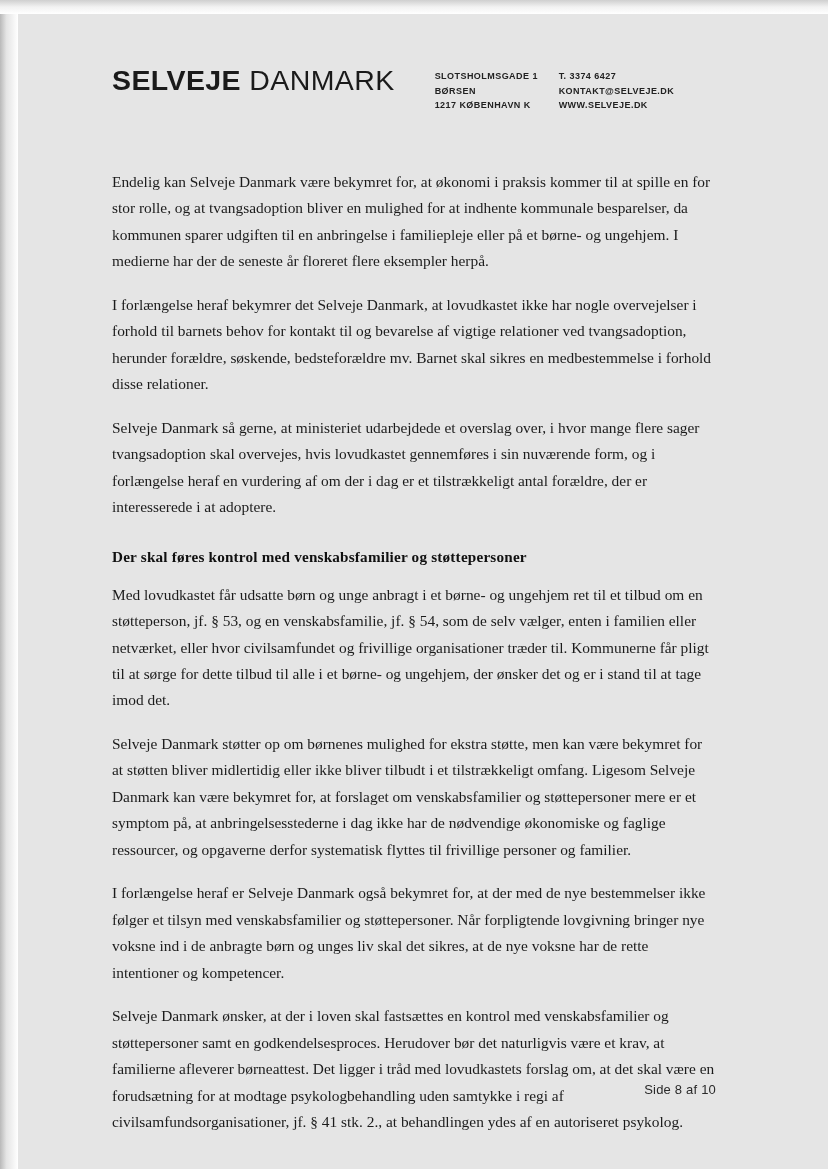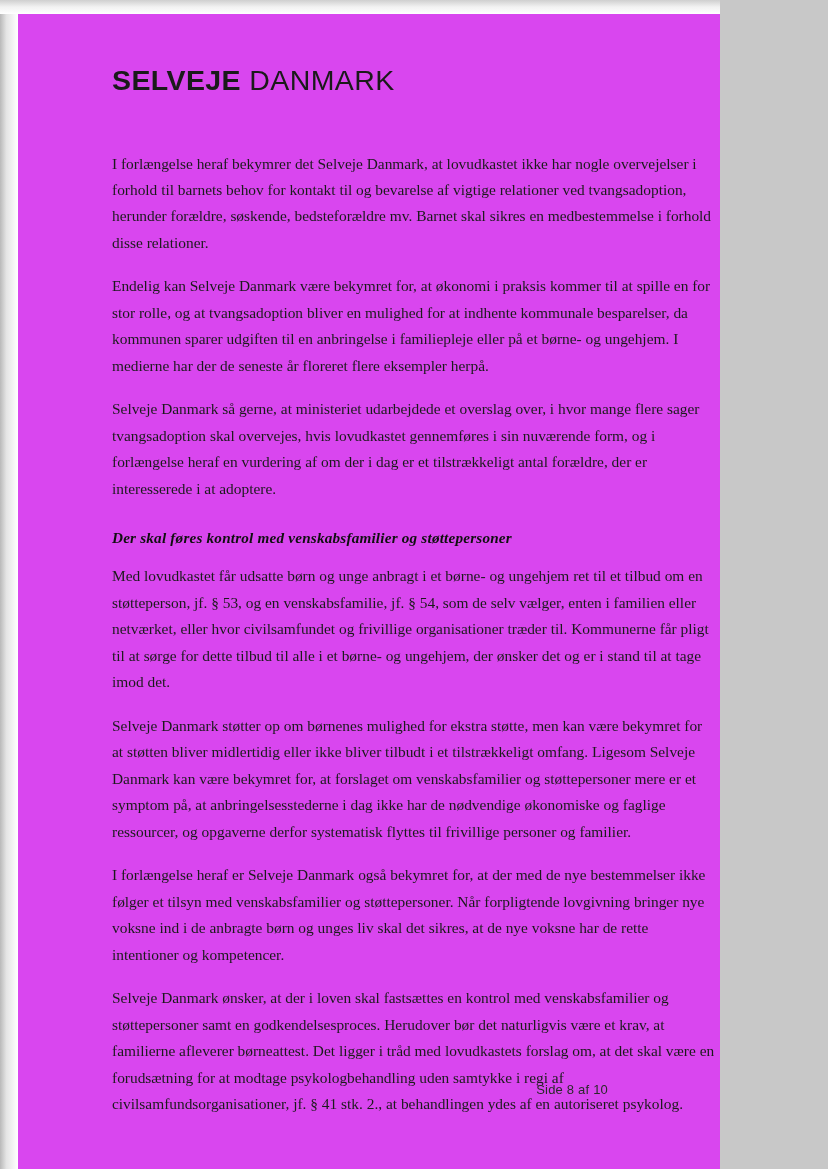--- a/index.html
+++ b/index.html
@@ -5,23 +5,23 @@
   html, body {
     margin: 0;
     padding: 0;
     background: #c8c8c8;
   }
   body {
     font-family: "Liberation Serif", serif;
   }
   .page {
     position: relative;
-    width: 720px;
+    width: 828px;
     height: 1169px;
-    background: #d946ef;
+    background: #e5e5e5;
     overflow: hidden;
     box-sizing: border-box;
   }
   
   .page::before {
     content: "";
     position: absolute;
     left: 0; top: 0;
     width: 18px; height: 100%;
     background: linear-gradient(to right, #b9b9b9 0%, #e4e4e4 35%, #ffffff 100%);
@@ -76,21 +76,20 @@
   
   p.para {
     font-size: 15.4px;
     line-height: 1.72;
     color: #1b1b1b;
     margin: 0 0 17px 0;
     text-align: left;
   }
   h2.subhead {
     font-size: 15.2px;
-    font-style: italic;
     font-weight: 700;
     color: #101010;
     margin: 27px 0 16px 0;
     letter-spacing: 0.2px;
   }
 
   
   .footer {
     position: absolute;
     right: 112px;
@@ -104,24 +103,36 @@
 </head>
 <body>
 
 <div class="page">
   <div class="content">
 
     <div class="letterhead">
       <div class="logo">
         <span class="bold">SELVEJE</span><span class="light"> DANMARK</span>
       </div>
+      <div class="address">
+        <div class="col1">
+          <div>SLOTSHOLMSGADE 1</div>
+          <div>BØRSEN</div>
+          <div>1217 KØBENHAVN K</div>
+        </div>
+        <div class="col2">
+          <div>T. 3374 6427</div>
+          <div>KONTAKT@SELVEJE.DK</div>
+          <div>WWW.SELVEJE.DK</div>
+        </div>
+      </div>
     </div>
 
+    <p class="para">Endelig kan Selveje Danmark være bekymret for, at økonomi i praksis kommer til at spille en for stor rolle, og at tvangsadoption bliver en mulighed for at indhente kommunale besparelser, da kommunen sparer udgiften til en anbringelse i familiepleje eller på et børne- og ungehjem. I medierne har der de seneste år floreret flere eksempler herpå.</p>
     <p class="para">I forlængelse heraf bekymrer det Selveje Danmark, at lovudkastet ikke har nogle overvejelser i forhold til barnets behov for kontakt til og bevarelse af vigtige relationer ved tvangsadoption, herunder forældre, søskende, bedsteforældre mv. Barnet skal sikres en medbestemmelse i forhold disse relationer.</p>
-    <p class="para">Endelig kan Selveje Danmark være bekymret for, at økonomi i praksis kommer til at spille en for stor rolle, og at tvangsadoption bliver en mulighed for at indhente kommunale besparelser, da kommunen sparer udgiften til en anbringelse i familiepleje eller på et børne- og ungehjem. I medierne har der de seneste år floreret flere eksempler herpå.</p>
     <p class="para">Selveje Danmark så gerne, at ministeriet udarbejdede et overslag over, i hvor mange flere sager tvangsadoption skal overvejes, hvis lovudkastet gennemføres i sin nuværende form, og i forlængelse heraf en vurdering af om der i dag er et tilstrækkeligt antal forældre, der er interesserede i at adoptere.</p>
 
     <h2 class="subhead">Der skal føres kontrol med venskabsfamilier og støttepersoner</h2>
 
     <p class="para">Med lovudkastet får udsatte børn og unge anbragt i et børne- og ungehjem ret til et tilbud om en støtteperson, jf. § 53, og en venskabsfamilie, jf. § 54, som de selv vælger, enten i familien eller netværket, eller hvor civilsamfundet og frivillige organisationer træder til. Kommunerne får pligt til at sørge for dette tilbud til alle i et børne- og ungehjem, der ønsker det og er i stand til at tage imod det.</p>
     <p class="para">Selveje Danmark støtter op om børnenes mulighed for ekstra støtte, men kan være bekymret for at støtten bliver midlertidig eller ikke bliver tilbudt i et tilstrækkeligt omfang. Ligesom Selveje Danmark kan være bekymret for, at forslaget om venskabsfamilier og støttepersoner mere er et symptom på, at anbringelsesstederne i dag ikke har de nødvendige økonomiske og faglige ressourcer, og opgaverne derfor systematisk flyttes til frivillige personer og familier.</p>
     <p class="para">I forlængelse heraf er Selveje Danmark også bekymret for, at der med de nye bestemmelser ikke følger et tilsyn med venskabsfamilier og støttepersoner. Når forpligtende lovgivning bringer nye voksne ind i de anbragte børn og unges liv skal det sikres, at de nye voksne har de rette intentioner og kompetencer.</p>
     <p class="para">Selveje Danmark ønsker, at der i loven skal fastsættes en kontrol med venskabsfamilier og støttepersoner samt en godkendelsesproces. Herudover bør det naturligvis være et krav, at familierne afleverer børneattest. Det ligger i tråd med lovudkastets forslag om, at det skal være en forudsætning for at modtage psykologbehandling uden samtykke i regi af civilsamfundsorganisationer, jf. § 41 stk. 2., at behandlingen ydes af en autoriseret psykolog.</p>
 
   </div>

